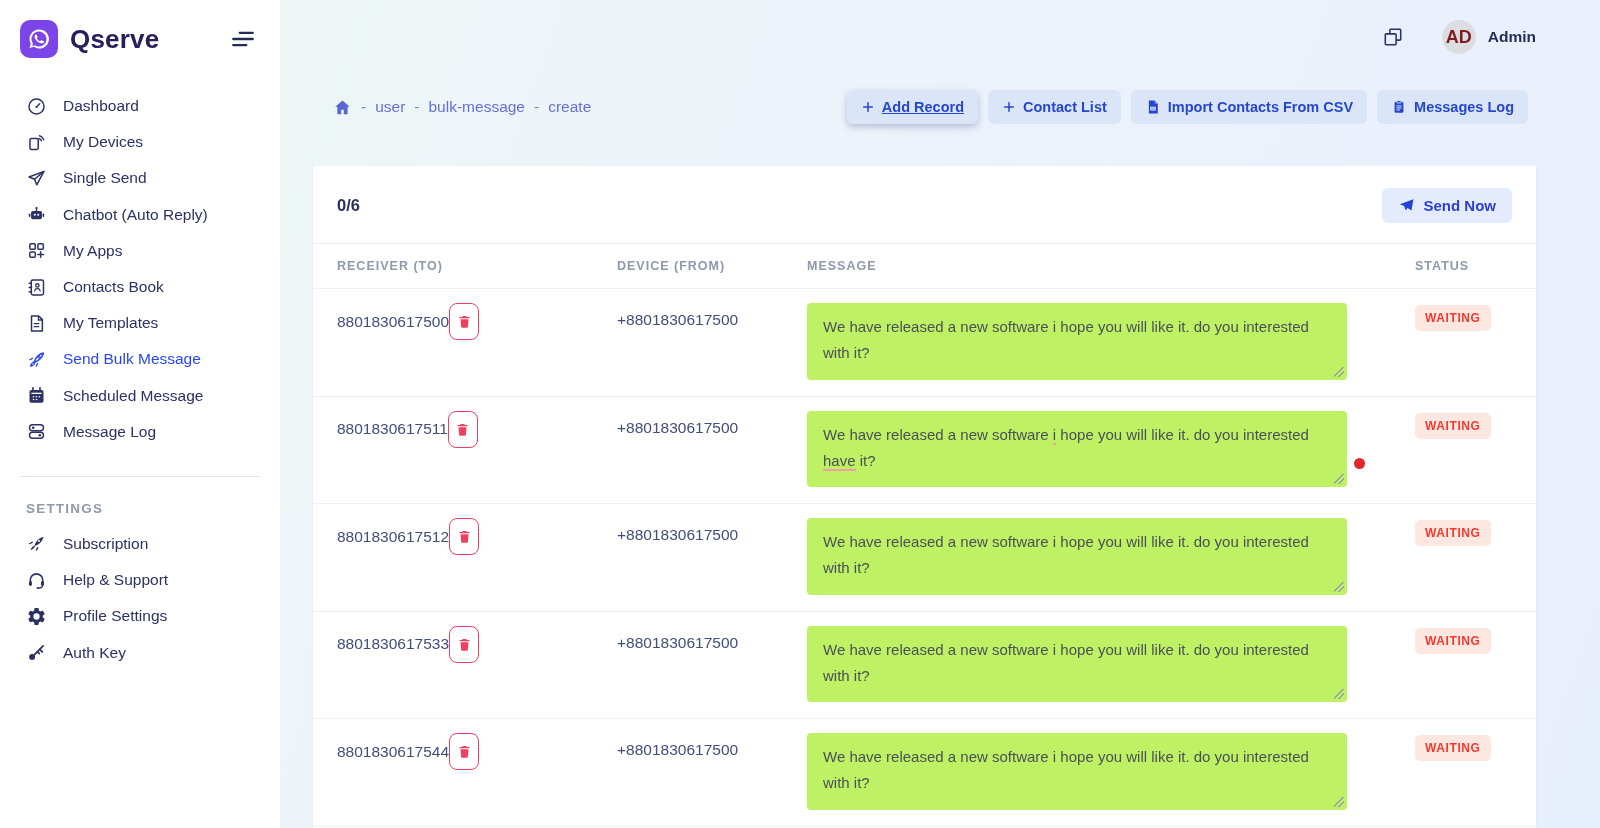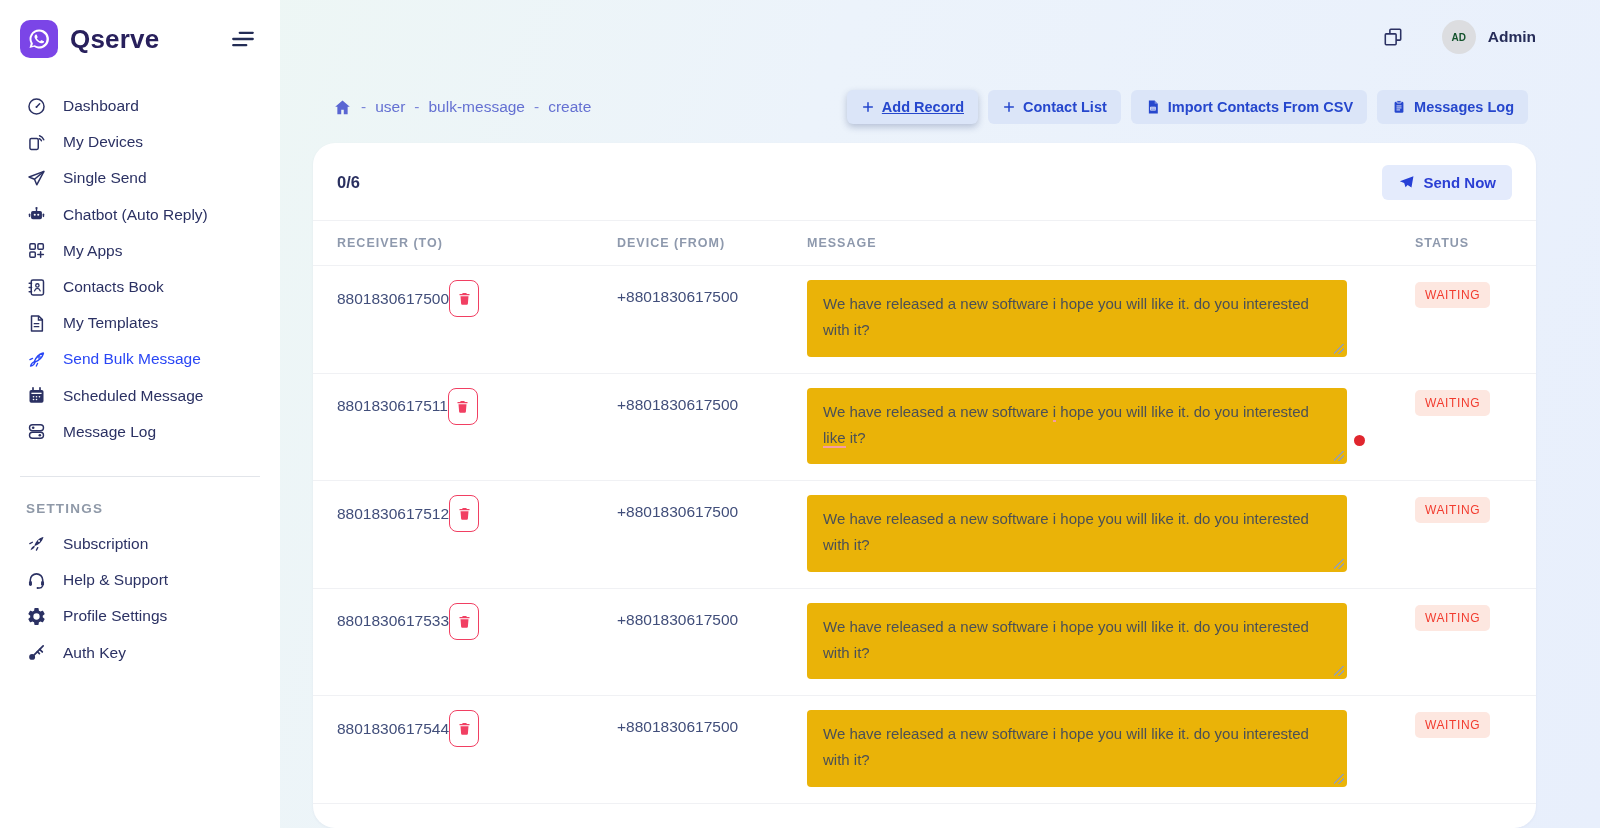--- a/index.html
+++ b/index.html
@@ -23,41 +23,41 @@
   .nav-item .nicon { width:21px; height:21px; display:flex; color:#2B3163; flex:none; }
   .nav-item.active, .nav-item.active .nicon { color:#2946F5; }
   .nav-divider { height:1px; background:#e2e5ea; margin:26px 20px 0 20px; }
   .nav-section { font-size:13.5px; font-weight:700; letter-spacing:1.2px; color:#8f99a8;
     padding:24px 26px 10px; }
 
   
   .main { flex:1; padding:0 64px 0 33px; display:flex; flex-direction:column; }
   .main-header { height:74px; display:flex; align-items:center; justify-content:flex-end; gap:0; }
   .win-icon { color:#2b3163; cursor:pointer; display:flex; padding:4px; }
-  .avatar { width:34px; height:34px; border-radius:50%; background:#dcdde0; color:#14532d;
-    font-size:10px; font-weight:600; display:flex; align-items:center; justify-content:center;
+  .avatar { width:34px; height:34px; border-radius:50%; background:#dcdde0; color:#7f1d1d;
+    font-size:18px; font-weight:600; display:flex; align-items:center; justify-content:center;
     margin-left:34px; cursor:pointer; }
   .user-name { font-size:15.5px; font-weight:700; color:#262c58; margin-left:12px; cursor:pointer; }
 
   .toolbar-row { display:flex; align-items:center; justify-content:space-between; margin-top:16px; }
   .breadcrumb { display:flex; align-items:center; gap:9px; padding-left:20px;
     color:#6470D2; font-size:15.5px; }
   .breadcrumb .home { color:#5a66d2; display:flex; cursor:pointer; }
   .crumb { cursor:pointer; }
   .crumb-sep { color:#7b85d8; cursor:default; }
 
   .actions { display:flex; gap:10px; padding-right:8px; }
   .act-btn { display:flex; align-items:center; gap:7px; background:#DBE5F8; color:#2647CD;
     border:none; font-family:inherit; font-size:14.5px; font-weight:700; padding:9px 14px;
     border-radius:6px; cursor:pointer; }
   .act-btn .bicon { display:flex; color:#2647CD; }
   .act-btn.elevated { box-shadow:0 3px 7px rgba(40,60,120,.28);text-decoration:underline; }
 
   
-  .card { background:#ffffff; border-radius:22px; margin-top:19px; box-shadow:0 1px 3px rgba(30,40,90,.05);
+  .card { background:#ffffff; border-radius:1px; margin-top:42px; box-shadow:0 1px 3px rgba(30,40,90,.05);
     flex:1; overflow:hidden; }
   .card-head { display:flex; align-items:center; justify-content:space-between; padding:22px 24px 20px; }
   .counter { font-size:16.5px; font-weight:700; color:#2a3060; }
   .send-now { display:flex; align-items:center; gap:8px; background:#E4EBFC; color:#2B3FD4;
     border:none; font-family:inherit; font-size:15px; font-weight:700; padding:9px 16px;
     border-radius:6px; cursor:pointer; }
   .send-now .bicon { display:flex; color:#2740d6; }
 
   .thead { display:grid; grid-template-columns:280px 190px 590px 1fr; padding:15px 24px;
     border-top:1px solid #f0f1f4; border-bottom:1px solid #f0f1f4; }
@@ -65,30 +65,30 @@
   .th.status { padding-left:18px; }
 
   .trow { display:grid; grid-template-columns:280px 190px 590px 1fr; padding:14px 24px 16px;
     border-bottom:1px solid #f0f1f4; }
   .cell-receiver { display:flex; align-items:center; align-self:start; }
   .rec-num { font-size:15.5px; color:#414e7a; }
   .trash-btn { width:30px; height:37px; background:#fff; border:1.6px solid #F13F62; border-radius:8px;
     color:#F13F62; display:flex; align-items:center; justify-content:center; cursor:pointer; }
   .cell-device { font-size:15.5px; color:#414e7a; padding-top:8px; }
   .cell-message { position:relative; }
-  .msgbox { width:540px; min-height:72px; background:#eab308; border-radius:4px;
+  .msgbox { width:540px; min-height:72px; background:#bef264; border-radius:4px;
     padding:11px 16px 13px; font-size:15px; line-height:1.75; color:#4b5056; white-space:pre-wrap;
     cursor:text; position:relative; }
   .msgbox::after { content:""; position:absolute; right:3px; bottom:3px; width:10px; height:10px;
     background:linear-gradient(135deg, transparent 0 44%, #9aa0a6 44% 52%, transparent 52% 68%, #9aa0a6 68% 76%, transparent 76%); }
   .sp-underline { border-bottom:2px solid #F59CA6; }
   .alert-dot { position:absolute; width:11px; height:11px; border-radius:50%; background:#E0262E;
     right:32px; bottom:18px; }
   .cell-status { padding-left:18px; align-self:start; padding-top:2px; }
-  .badge { display:inline-block; background:#FDE7E0; color:#F23B2E; font-size:12px; font-weight:400;
+  .badge { display:inline-block; background:#FDE7E0; color:#F23B2E; font-size:12px; font-weight:700;
     letter-spacing:.6px; padding:6px 10px; border-radius:5px; }
 </style>
 </head>
 <body>
 
 <svg width="0" height="0" style="position:absolute">
   <defs>
     <symbol id="i-whatsapp" viewBox="0 0 24 24">
         <path fill="#fff" d="M12 2.5A9.5 9.5 0 0 0 3.7 16.6L2.5 21l4.5-1.2A9.5 9.5 0 1 0 12 2.5zm0 17a7.5 7.5 0 0 1-3.8-1l-.3-.2-2.7.7.7-2.6-.2-.3A7.5 7.5 0 1 1 12 19.5zm4.1-5.6c-.2-.1-1.3-.7-1.5-.7-.2-.1-.4-.1-.5.1l-.7.8c-.1.2-.3.2-.5.1a6 6 0 0 1-1.8-1.1 6.8 6.8 0 0 1-1.2-1.5c-.1-.2 0-.3.1-.5l.4-.4c.1-.1.1-.3.2-.4.1-.1 0-.3 0-.4L9.8 8c-.2-.4-.4-.4-.5-.4h-.4c-.2 0-.4.1-.6.3-.2.2-.8.8-.8 1.9s.8 2.2 1 2.4c.1.2 1.6 2.5 4 3.5.6.2 1 .4 1.4.5.6.2 1.1.2 1.5.1.5-.1 1.3-.5 1.5-1 .2-.5.2-1 .1-1.1 0-.1-.2-.2-.4-.3z"></path>
       </symbol>
@@ -458,21 +458,21 @@
           <button class="trash-btn">
               <span style="display:flex">
                 <svg width="15" height="15">
                   <use href="#i-trash"></use>
                 </svg>
               </span>
             </button>
         </div>
         <div class="cell-device">+8801830617500</div>
         <div class="cell-message">
-          <div class="msgbox"><span>We have released a new software </span><span class="sp-underline">i</span><span> hope you will like it. do you interested </span><span class="sp-underline">like</span><span> it?</span></div>
+          <div class="msgbox"><span>We have released a new software </span><span class="sp-underline">i</span><span> hope you will like it. do you interested </span><span class="sp-underline">have</span><span> it?</span></div>
           <span class="alert-dot"></span>
         </div>
         <div class="cell-status">
           <span class="badge">WAITING</span>
         </div>
       </div>
 
       <div class="trow">
         <div class="cell-receiver">
           <span class="rec-num">8801830617512</span>

